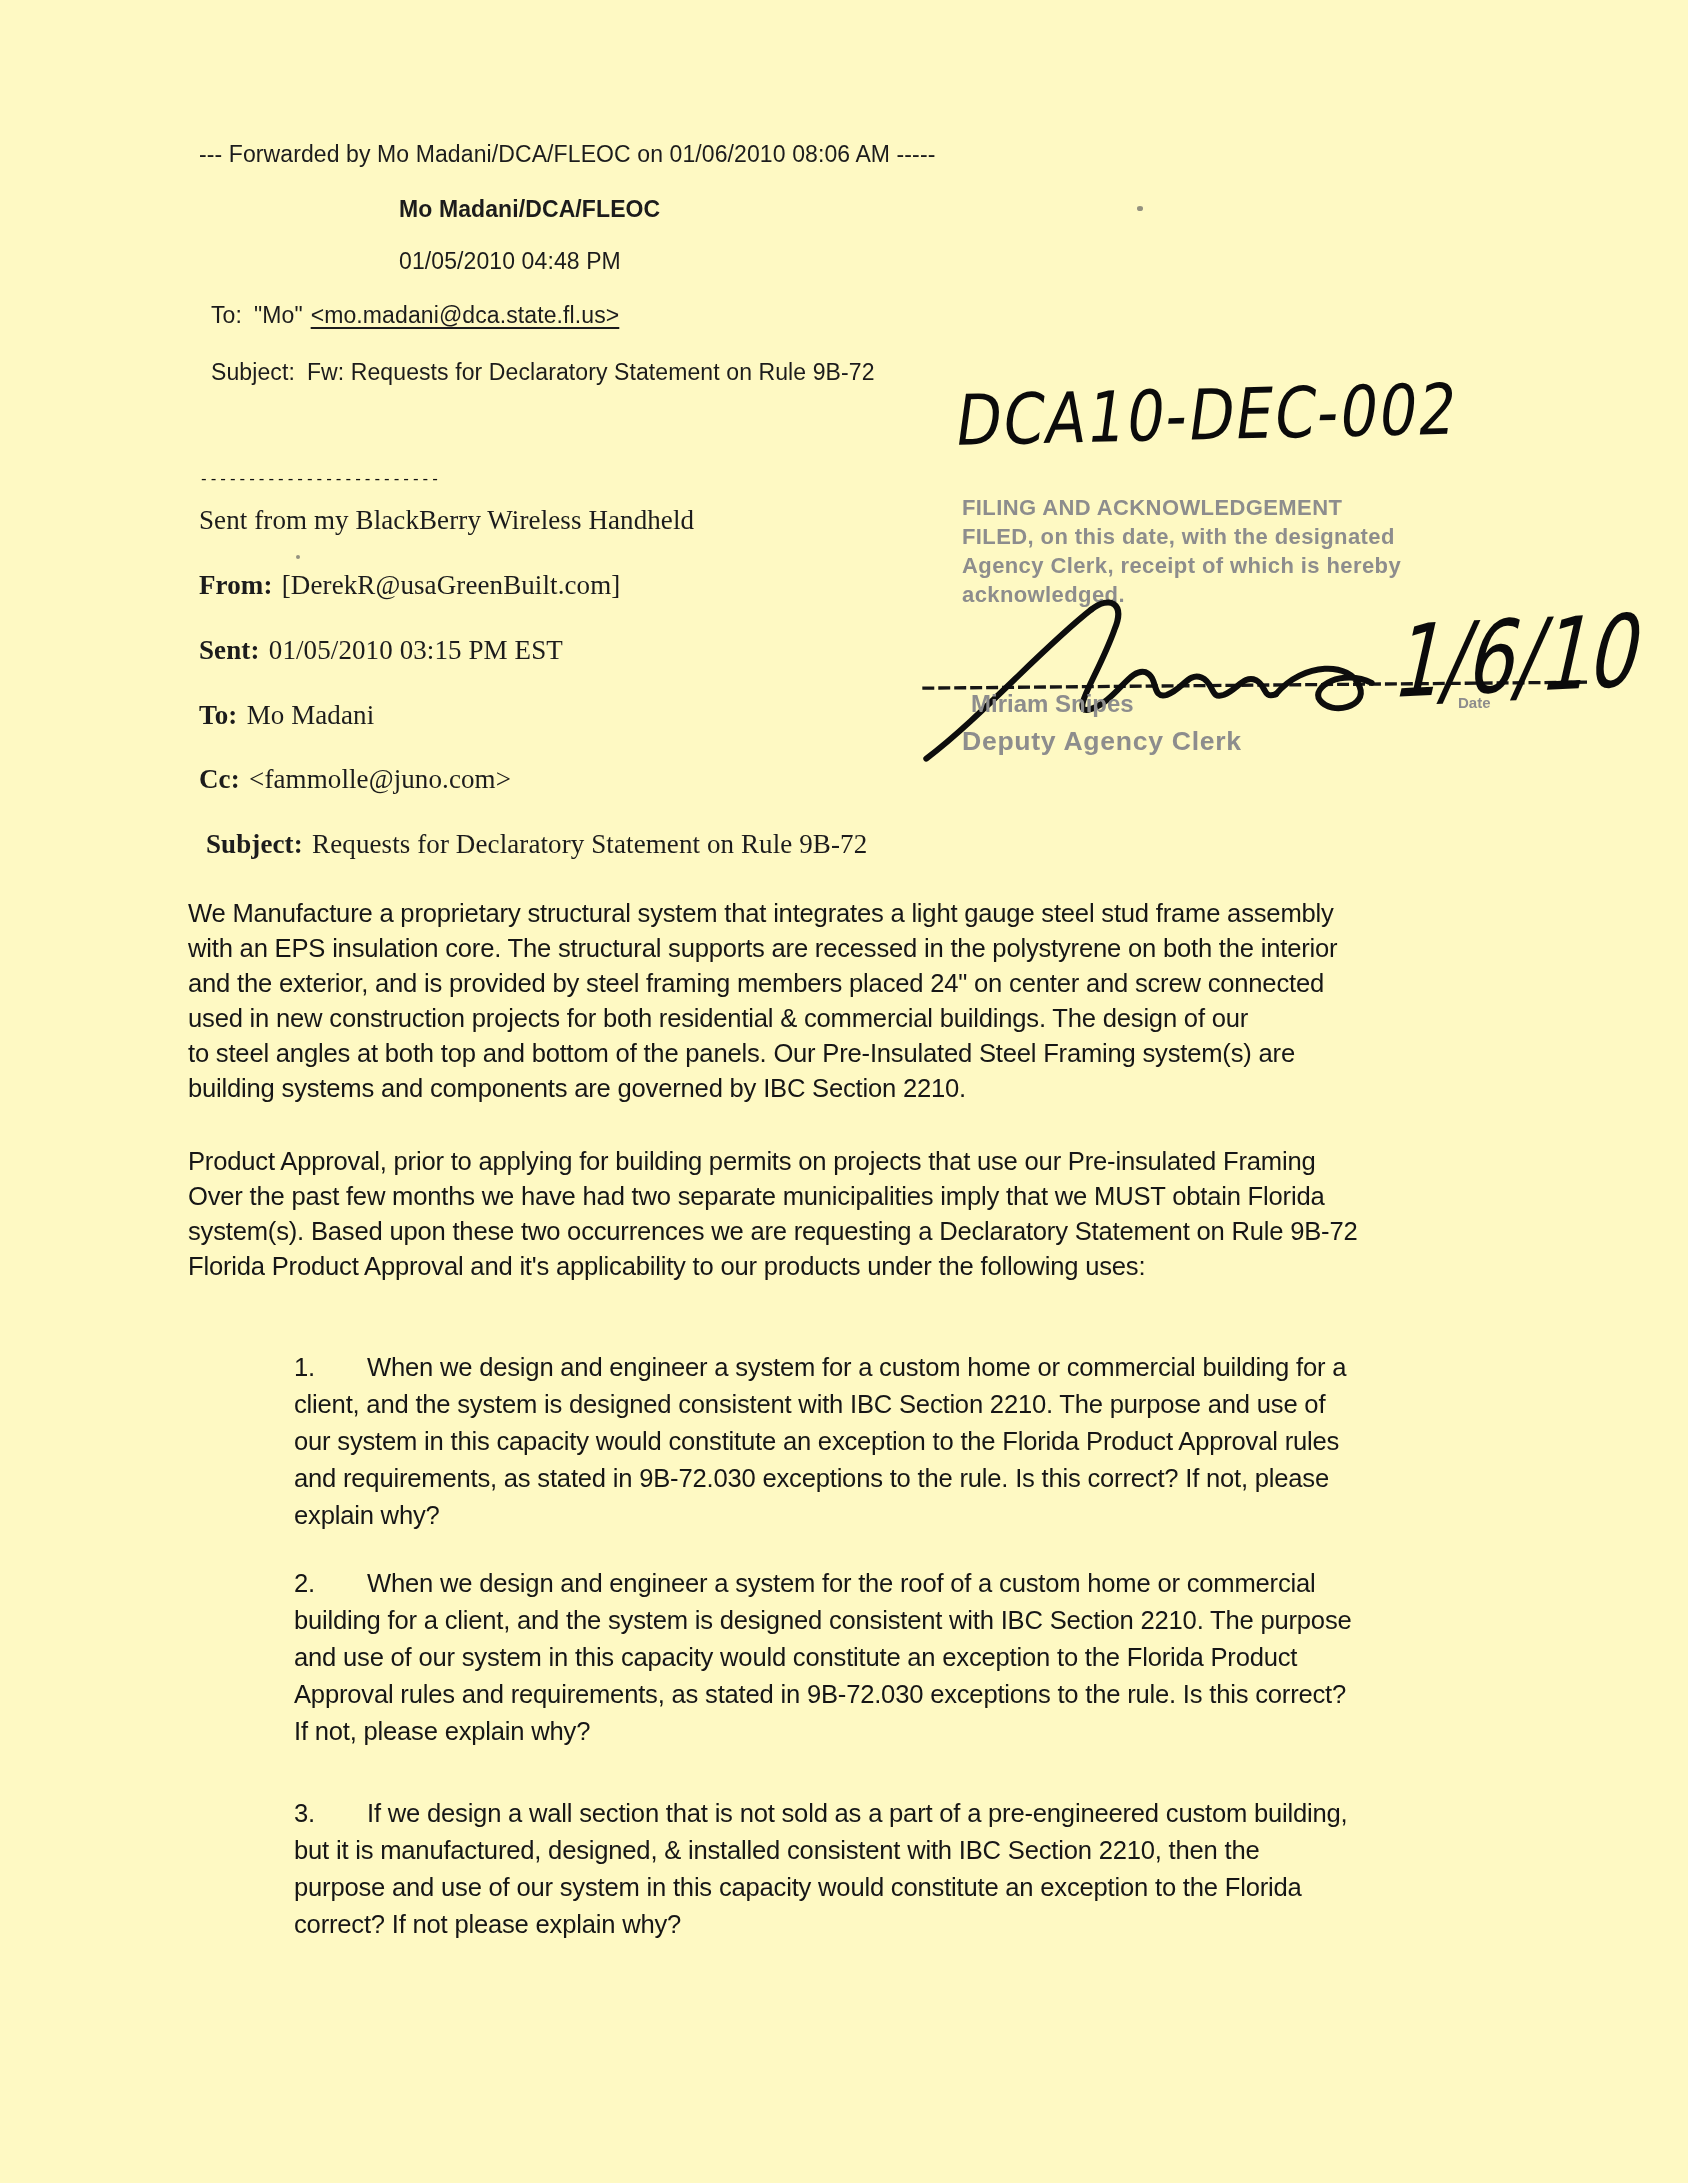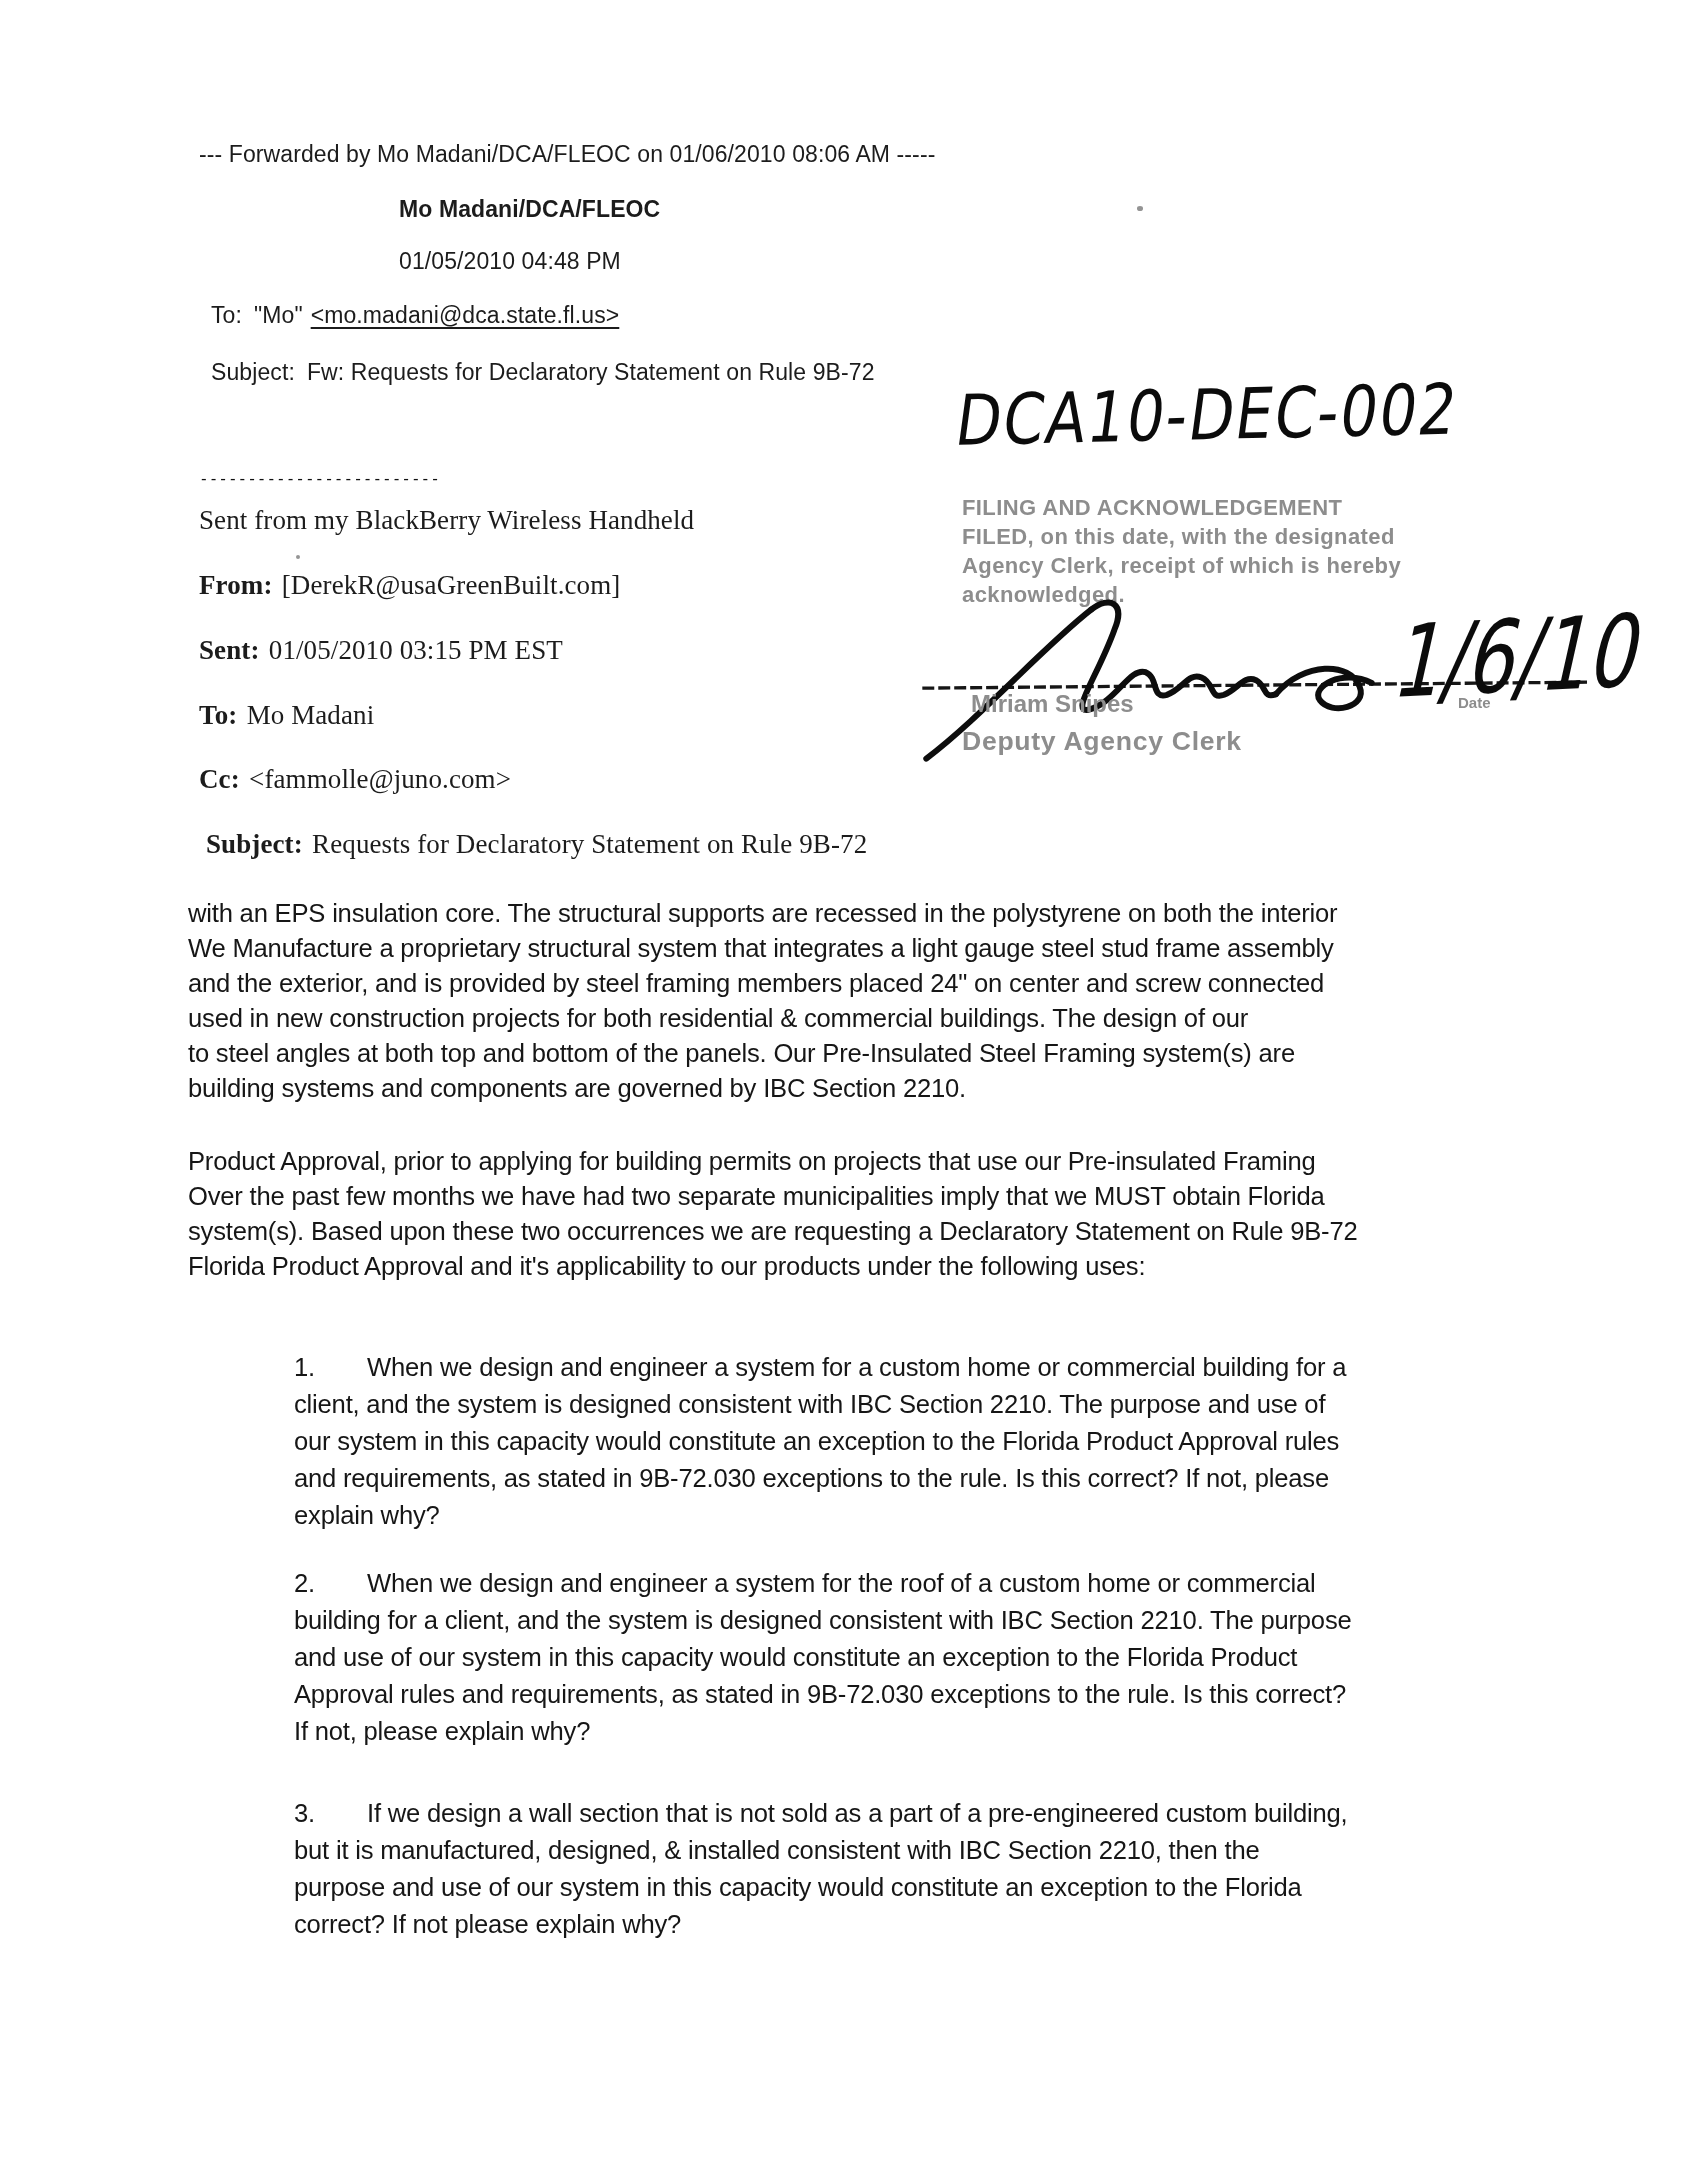--- a/index.html
+++ b/index.html
@@ -1,19 +1,19 @@
 <!DOCTYPE html>
 <html style="font-size:10.6px"><head>
 <meta charset="utf-8">
 <style>
   html,body{margin:0;padding:0;background:#e8e8e8;}
   .page{
     position:relative;
     width:1689px;height:2183px;
-    background:#ffffff;
+    background:#fef9c3;
     font-family:"Liberation Sans",sans-serif;
     color:#1c1c1c;
     overflow:hidden;
   }
   .abs{position:absolute;white-space:nowrap;}
   
   .h-sans{font-size:23px;letter-spacing:0.1px;}
   .bold{font-weight:bold;}
   .sp-l{margin-left:12px;}
   .sp-s{margin-left:8px;}
@@ -108,22 +108,22 @@
     <span class="lbl">To:</span><span>Mo Madani</span>
   </div>
   <div class="abs serif" style="left:199px;top:764px;">
     <span class="lbl">Cc:</span><span>&lt;fammolle@juno.com&gt;</span>
   </div>
   <div class="abs serif" style="left:206px;top:829px;">
     <span class="lbl">Subject:</span><span>Requests for Declaratory Statement on Rule 9B-72</span>
   </div>
 
   <div class="abs bodytxt para" style="left:188px;top:896px;">
+    <div>We Manufacture a proprietary structural system that integrates a light gauge steel stud frame assembly</div>
     <div>with an EPS insulation core. The structural supports are recessed in the polystyrene on both the interior</div>
-    <div>We Manufacture a proprietary structural system that integrates a light gauge steel stud frame assembly</div>
     <div>and the exterior, and is provided by steel framing members placed 24" on center and screw connected</div>
     <div>used in new construction projects for both residential &amp; commercial buildings. The design of our</div>
     <div>to steel angles at both top and bottom of the panels. Our Pre-Insulated Steel Framing system(s) are</div>
     <div>building systems and components are governed by IBC Section 2210.</div>
   </div>
 
   <div class="abs bodytxt para" style="left:188px;top:1144px;">
     <div>Product Approval, prior to applying for building permits on projects that use our Pre-insulated Framing</div>
     <div>Over the past few months we have had two separate municipalities imply that we MUST obtain Florida</div>
     <div>system(s). Based upon these two occurrences we are requesting a Declaratory Statement on Rule 9B-72</div>

